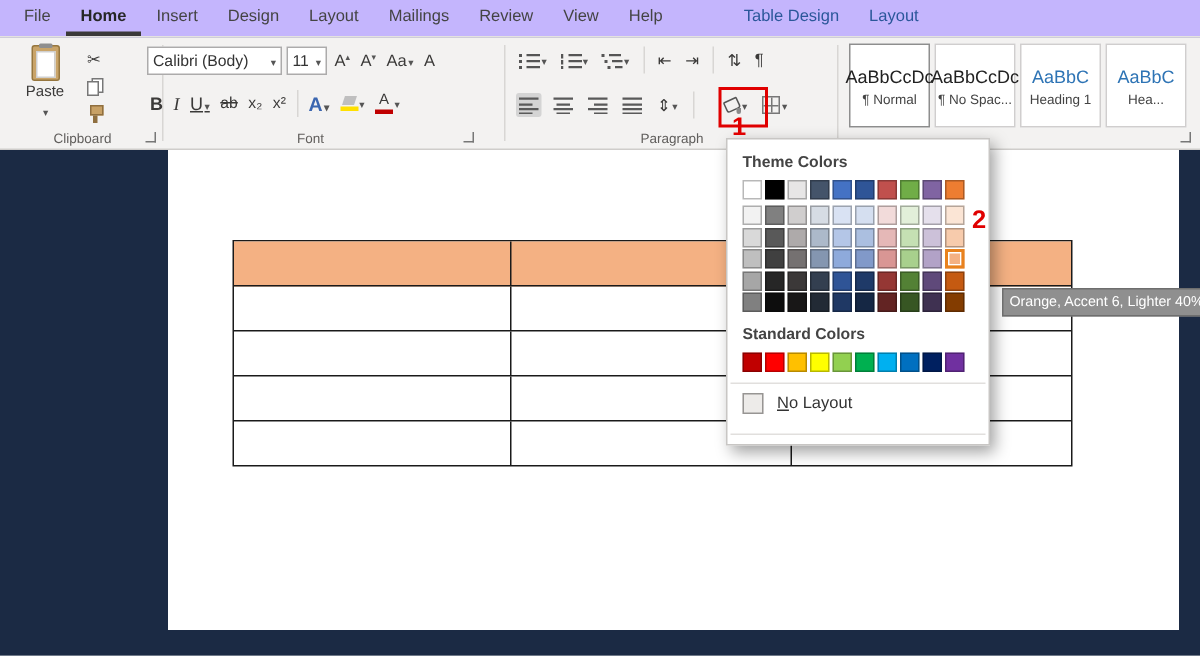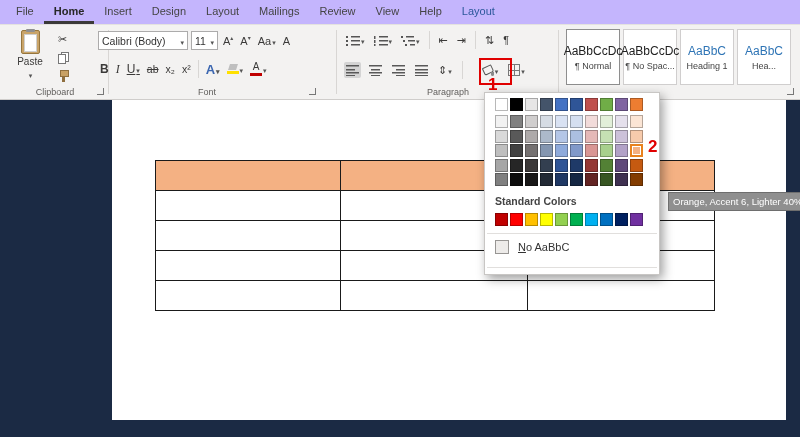--- a/index.html
+++ b/index.html
@@ -134,20 +134,21 @@
   <div class="tabs-bar">
       <div class="tab">File</div>
       <div class="tab active">Home</div>
       <div class="tab">Insert</div>
       <div class="tab">Design</div>
       <div class="tab">Layout</div>
       <div class="tab">Mailings</div>
       <div class="tab">Review</div>
       <div class="tab">View</div>
       <div class="tab">Help</div>
+      <div class="tab ctx gap-left">Table Design</div>
       <div class="tab ctx">Layout</div>
     </div>
 
   <div class="ribbon">
 
     <div class="group g-clip">
       <div class="paste-btn">
         <span class="ic-clipboard"></span>
         <span>Paste</span>
         <span class="dd"></span>
@@ -348,20 +349,21 @@
           <div class="t-row">
             <div class="t-cell"></div>
             <div class="t-cell"></div>
             <div class="t-cell"></div>
           </div>
         </div>
     </div>
   </div>
 
   <div class="shade-panel">
+    <div class="sp-head">Theme Colors</div>
     <div class="swatch-grid">
         <div class="sw" style="background: rgb(255, 255, 255);"></div>
         <div class="sw" style="background: rgb(0, 0, 0);"></div>
         <div class="sw" style="background: rgb(231, 230, 230);"></div>
         <div class="sw" style="background: rgb(68, 84, 106);"></div>
         <div class="sw" style="background: rgb(68, 114, 196);"></div>
         <div class="sw" style="background: rgb(47, 85, 151);"></div>
         <div class="sw" style="background: rgb(192, 80, 77);"></div>
         <div class="sw" style="background: rgb(112, 173, 71);"></div>
         <div class="sw" style="background: rgb(128, 100, 162);"></div>
@@ -428,21 +430,21 @@
         <div class="sw" style="background: rgb(146, 208, 80);"></div>
         <div class="sw" style="background: rgb(0, 176, 80);"></div>
         <div class="sw" style="background: rgb(0, 176, 240);"></div>
         <div class="sw" style="background: rgb(0, 112, 192);"></div>
         <div class="sw" style="background: rgb(0, 32, 96);"></div>
         <div class="sw" style="background: rgb(112, 48, 160);"></div>
       </div>
     <div class="sp-div"></div>
     <div class="menu-item">
       <span class="nc-sw"></span>
-      <span class="nc-label">No AaBbC</span>
+      <span class="nc-label">No Layout</span>
     </div>
     <div class="sp-div"></div>
   </div>
 
   <div class="red-box"></div>
   <div class="red-num num1">1</div>
   <div class="red-num num2">2</div>
   <div class="tip">Orange, Accent 6, Lighter 40%</div>
 
 </div>

